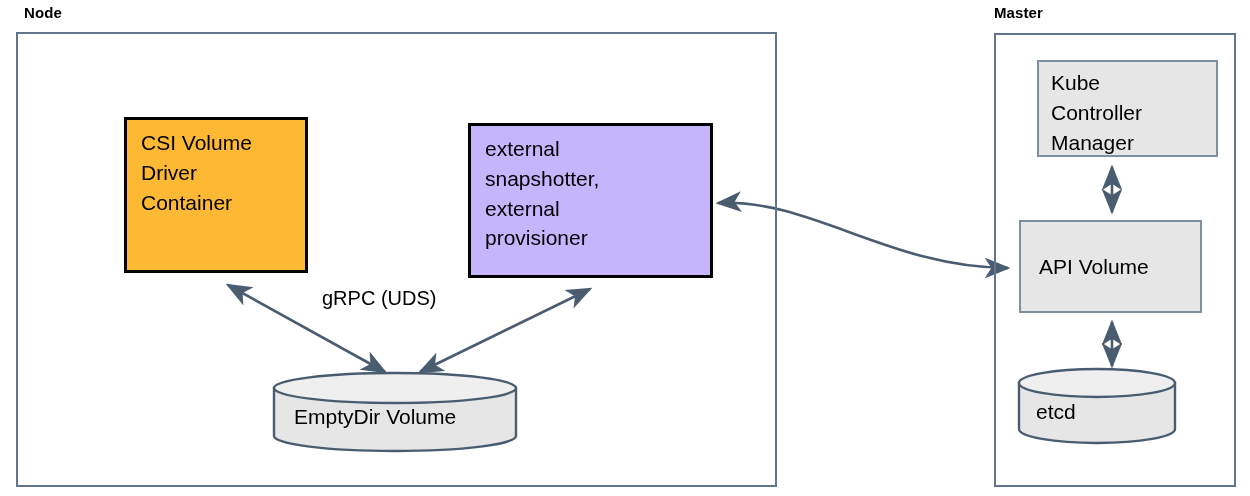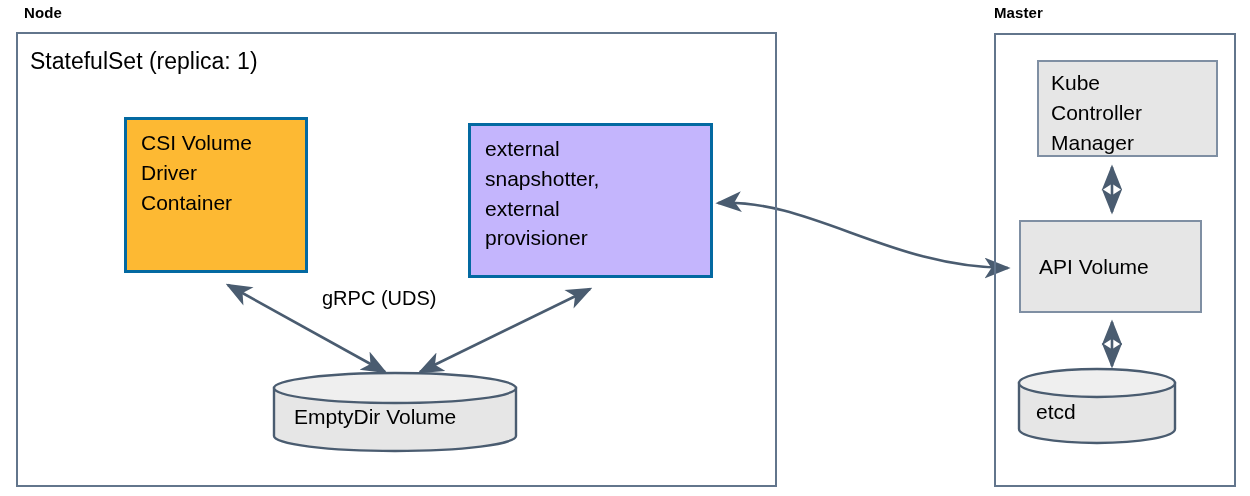--- a/index.html
+++ b/index.html
@@ -42,21 +42,21 @@
     position: absolute;
     font-size: 23px;
     color: #000000;
     white-space: nowrap;
   }
 
   
   .comp-box {
     position: absolute;
     box-sizing: border-box;
-    border: 3px solid #0369a1;
+    border: 3px solid #000000;
     display: block;
     padding: 8px 0 0 14px;
     font-size: 21px;
     line-height: 1.42;
     color: #000000;
   }
   .comp-box.orange { background: #fdb933; }
   .comp-box.green  { background: #c4b5fd; }
 
   
@@ -134,21 +134,20 @@
     <line x1="1112" y1="167" x2="1112" y2="212" stroke="#4a5c70" stroke-width="2.6" marker-start="url(#ah-start)" marker-end="url(#ah-end)"></line>
 
      etcd --&gt;
     <line x1="1112" y1="322" x2="1112" y2="366" stroke="#4a5c70" stroke-width="2.6" marker-start="url(#ah-start)" marker-end="url(#ah-end)"></line>
   </svg>
 
   <div class="group-label" style="left:24px; top:4px;">Node</div>
 
   <div class="container-box" style="left:16px; top:32px; width:761px; height:455px;"></div>
 
-  <div class="statefulset-title" style="left:30px; top:48px;">StatefulSet (replica: 1)</div>
 
   <div class="comp-box orange" style="left:124px; top:117px; width:184px; height:156px;">
     <div>CSI Volume</div>
     <div>Driver</div>
     <div>Container</div>
   </div>
 
   <div class="comp-box green" style="left:468px; top:123px; width:245px; height:155px;">
     <div>external</div>
     <div>snapshotter,</div>

